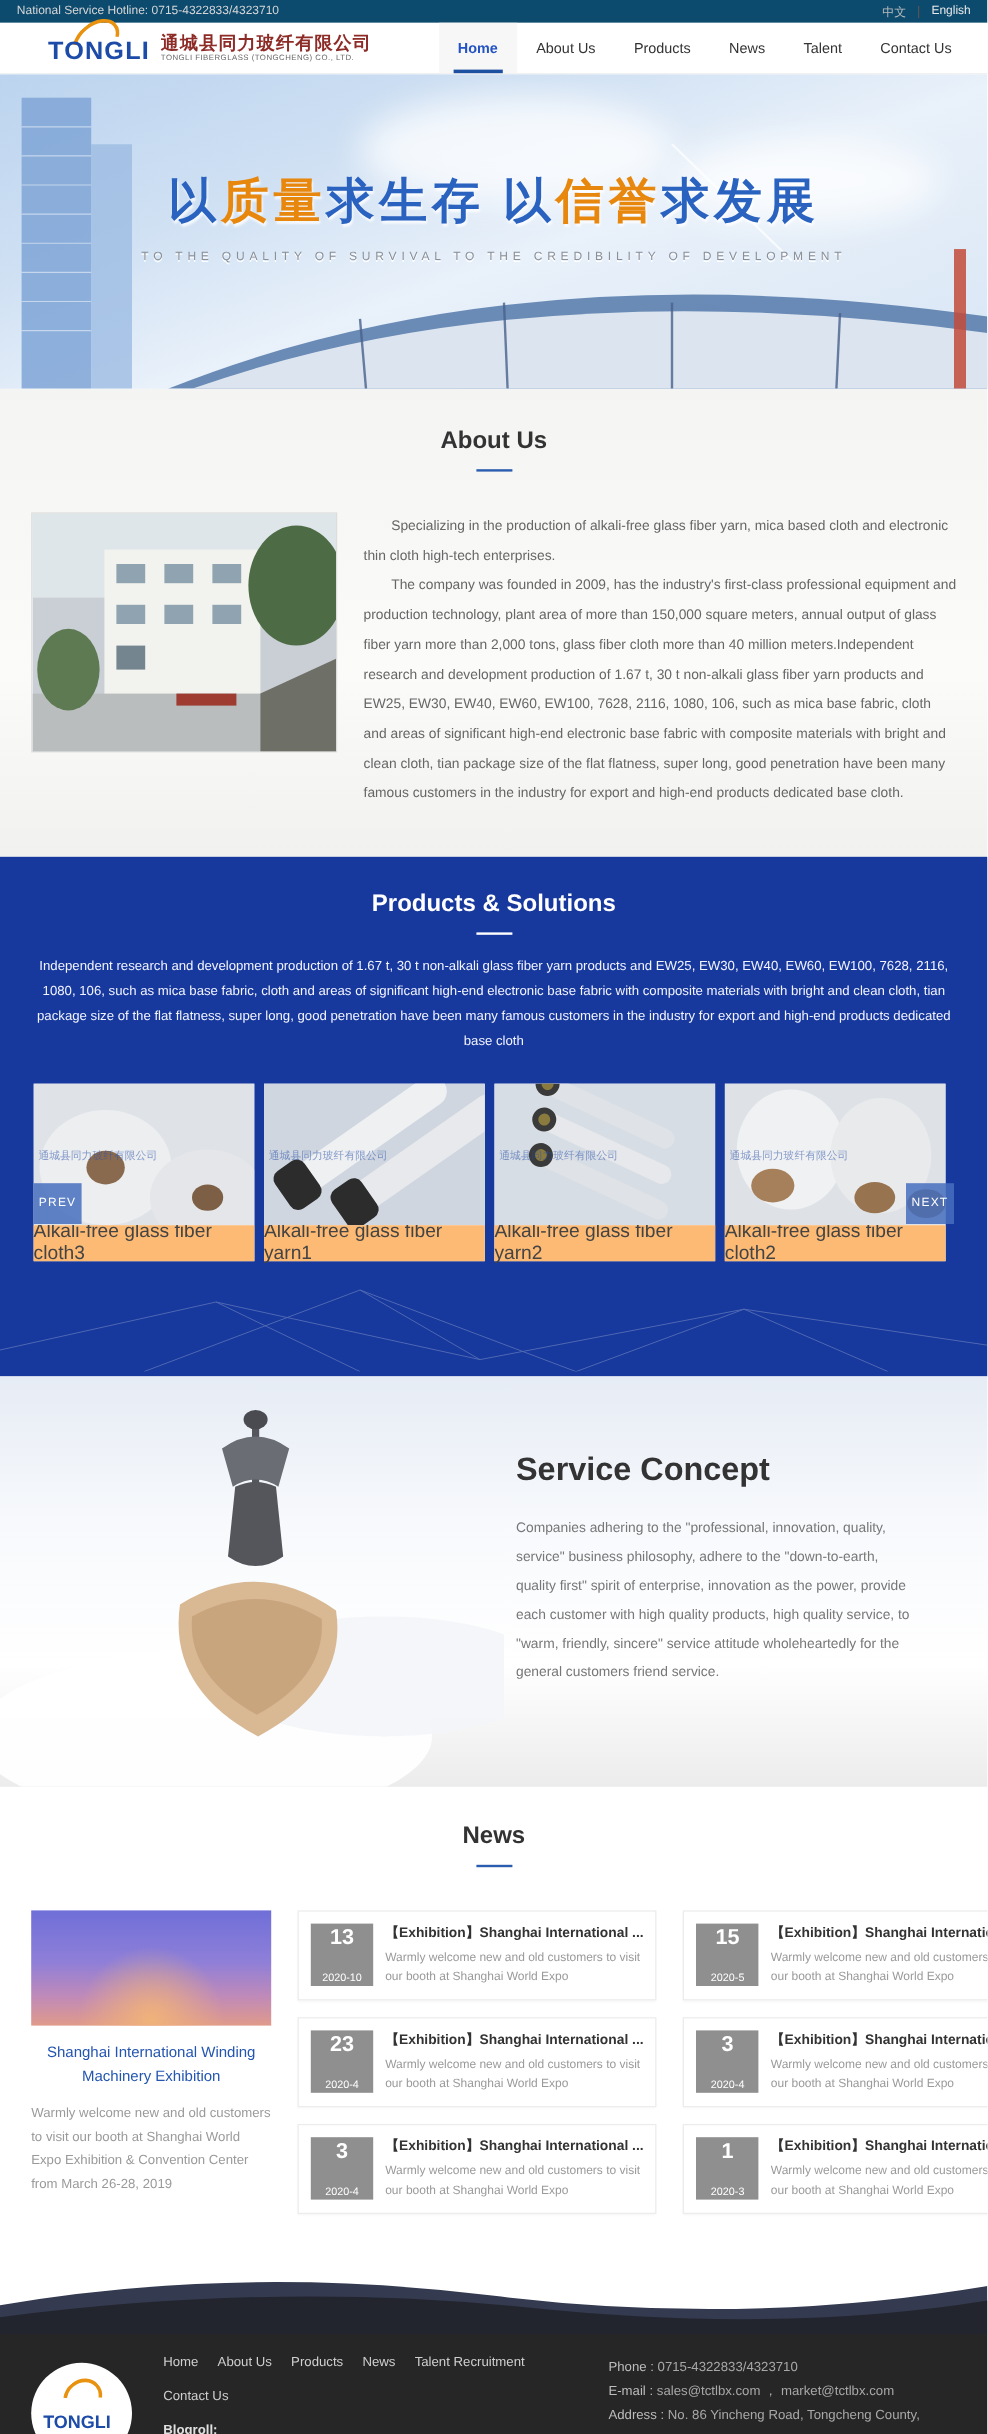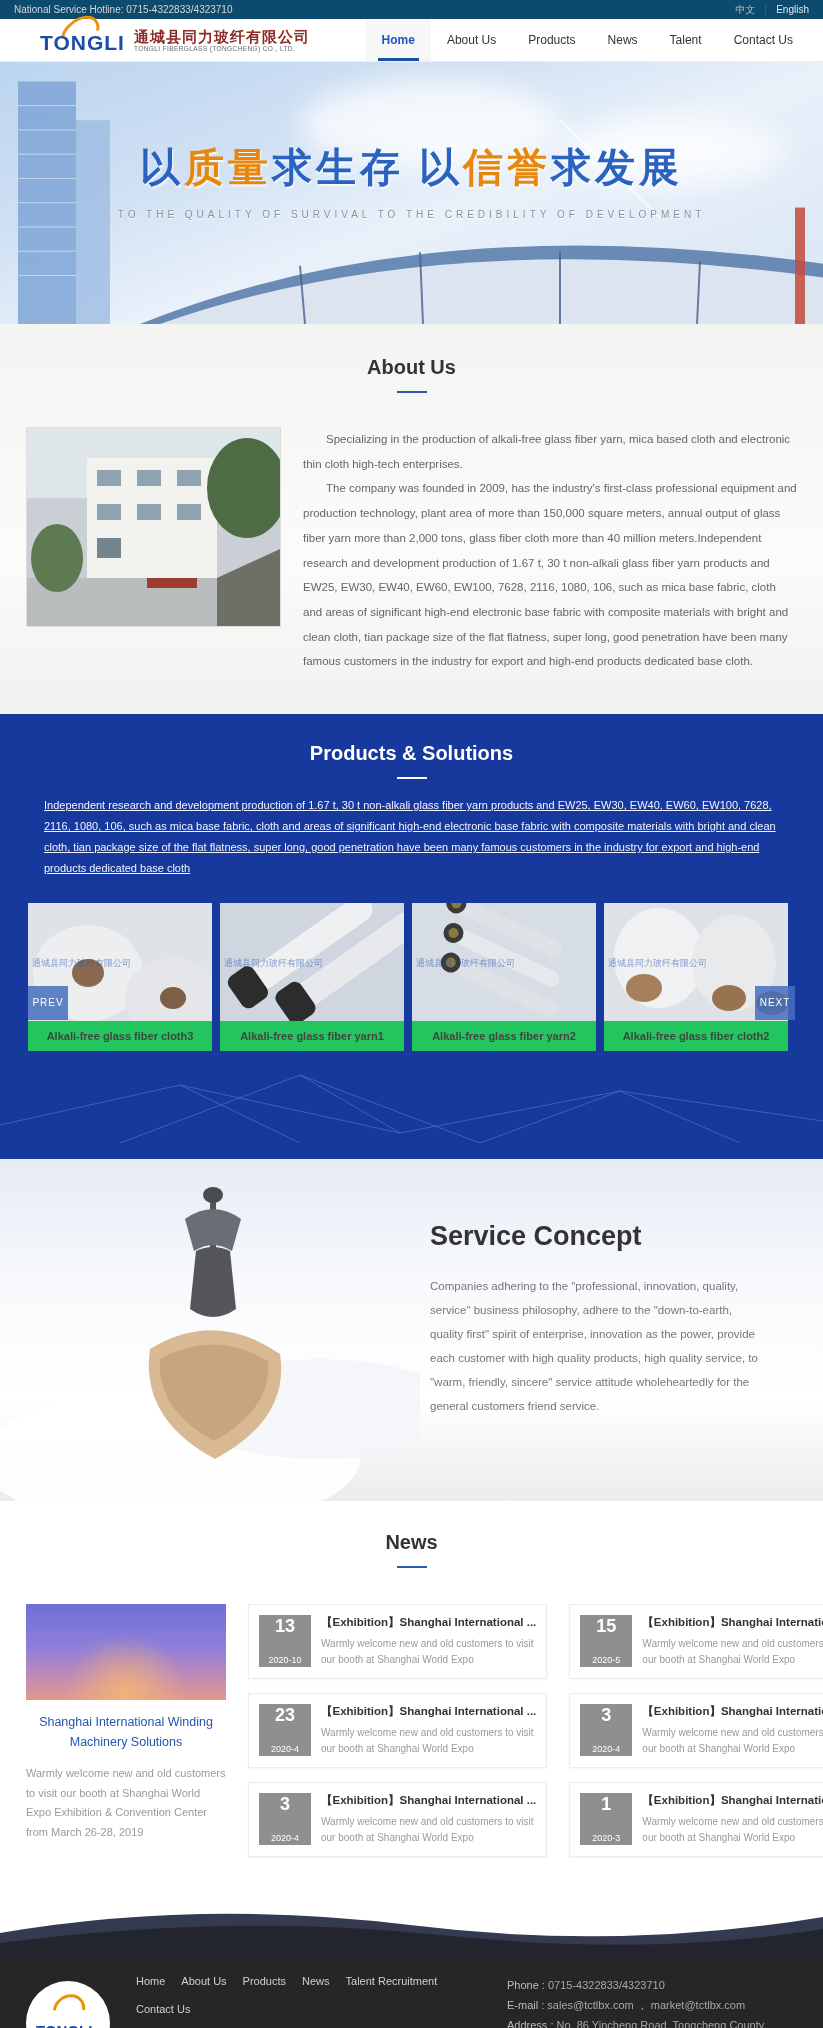--- a/index.html
+++ b/index.html
@@ -53,33 +53,33 @@
   .about { background:linear-gradient(#f4f4f2,#fbfbfa 60%,#f1f1ef); padding:32px 0 40px; }
   .sec-head { text-align:center; }
   .sec-title { font-size:20px; font-weight:bold; color:#333; }
   .sec-line { width:30px; height:2px; background:#2a5db0; margin:12px auto 0; }
   .about-body { display:flex; margin:34px 26px 0; gap:22px; }
   .about-img { width:255px; height:200px; flex:none; overflow:hidden; border:1px solid #ddd; }
   .about-text { flex:1; font-size:11.5px; color:#666; line-height:2.15; }
   .about-text p { text-indent:2em; }
 
   
-  .products { background:#17389c; padding:28px 0 16px; color:#fff; position:relative; }
+  .products { background:#17389c; padding:28px 0 4px; color:#fff; position:relative; }
   .products .sec-title { color:#fff; }
   .products .sec-line { background:#fff; }
-  .products-desc { margin:16px 44px 0; font-size:11px; line-height:1.9; text-align:left; color:#f2f4ff;text-decoration:underline; }
+  .products-desc { margin:16px 30px 0; font-size:11px; line-height:1.9; text-align:center; color:#f2f4ff; }
   .carousel { position:relative; margin:24px 28px 0; }
   .cards { display:flex; gap:8px; }
   .p-card { width:184px; background:#fff; cursor:pointer; }
   .p-img { height:118px; position:relative; overflow:hidden; }
   .p-img svg { position:absolute; inset:0; }
   .wm { position:absolute; top:46%; left:4px; right:4px; font-size:9px; color:rgba(40,80,170,.55);
         white-space:nowrap; overflow:hidden; }
   .p-cap { height:30px; display:flex; align-items:center; justify-content:center;
-           font-size:11px; color:#444; background:#22c55e;font-weight:bold; }
+           font-size:16px; color:#444; background:#fdba74; }
   .car-btn { position:absolute; top:56%; width:40px; height:34px; background:rgba(70,110,190,.85);
              color:#fff; font-size:10px; display:flex; align-items:center; justify-content:center;
              cursor:pointer; letter-spacing:1px; }
   .car-prev { left:0; } .car-next { right:0; }
   .products-deco { display:block; width:100%; height:88px; margin-top:4px; }
 
   
   .service { position:relative; height:342px;
              background:linear-gradient(#e6ecf5 0%,#f7f9fc 35%,#ffffff 70%,#ececec 100%); overflow:hidden; }
   .service-img { position:absolute; left:0; top:0; width:420px; height:342px; }
@@ -334,21 +334,21 @@
   </div>
 
   <div class="news">
     <div class="sec-head">
       <div class="sec-title">News</div>
       <div class="sec-line"></div>
     </div>
     <div class="news-grid">
       <div class="news-featured">
         <div class="nf-img"></div>
-        <div class="nf-title">Shanghai International Winding Machinery Solutions</div>
+        <div class="nf-title">Shanghai International Winding Machinery Exhibition</div>
         <div class="nf-desc">Warmly welcome new and old customers to visit our booth at Shanghai World Expo Exhibition &amp; Convention Center from March 26-28, 2019</div>
       </div>
 
       <div class="news-col">
         <div class="n-item">
           <div class="n-date">
             <span class="n-day">13</span>
             <span class="n-ym">2020-10</span>
           </div>
           <div class="n-body">

